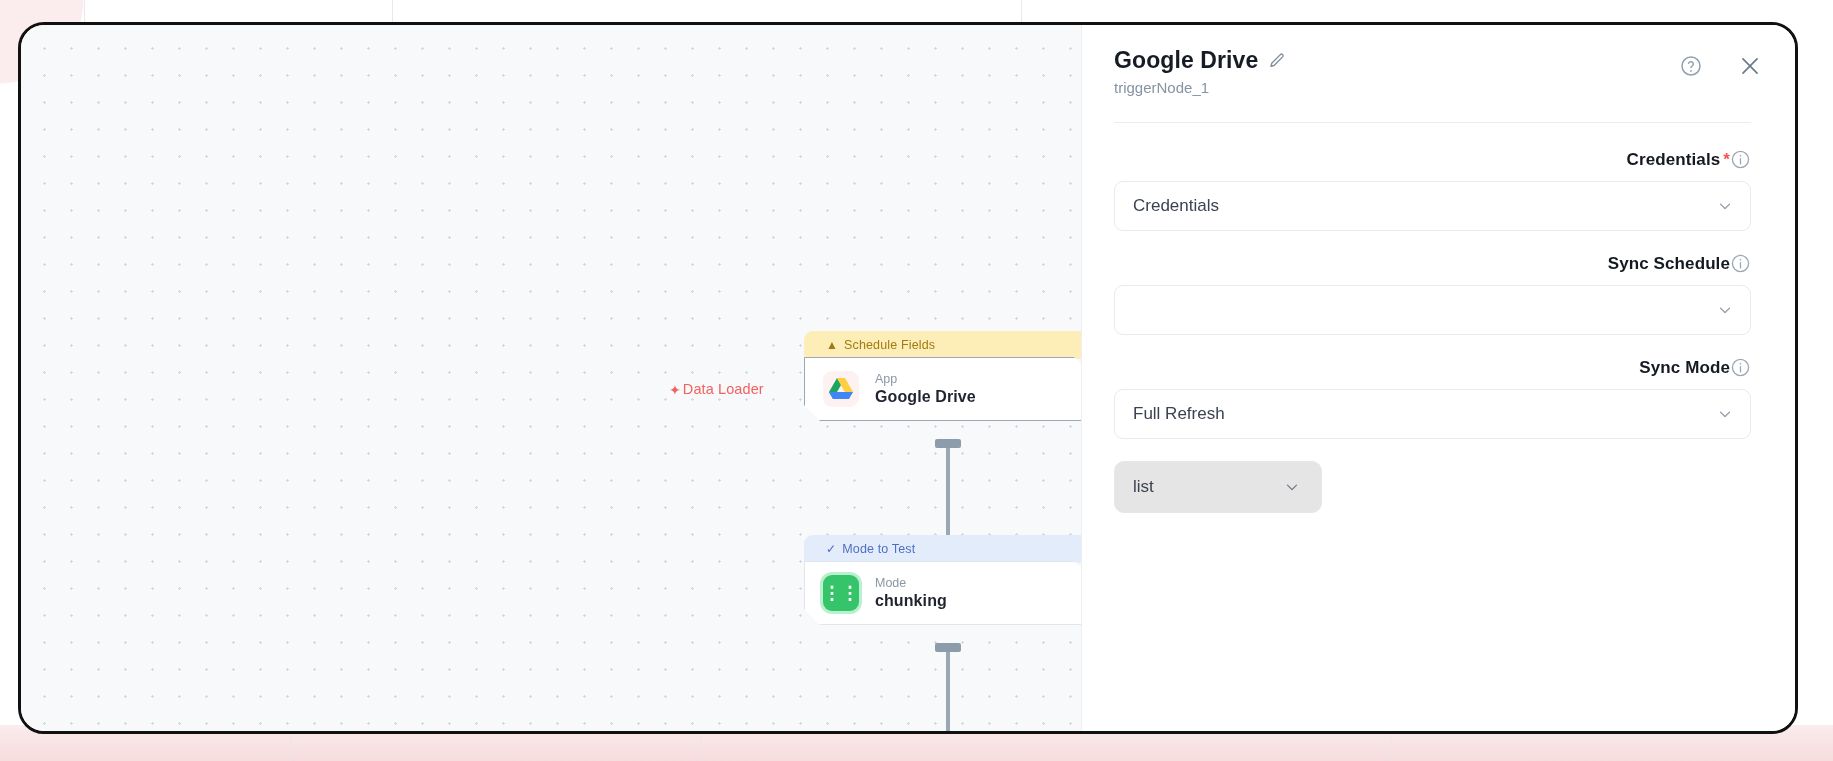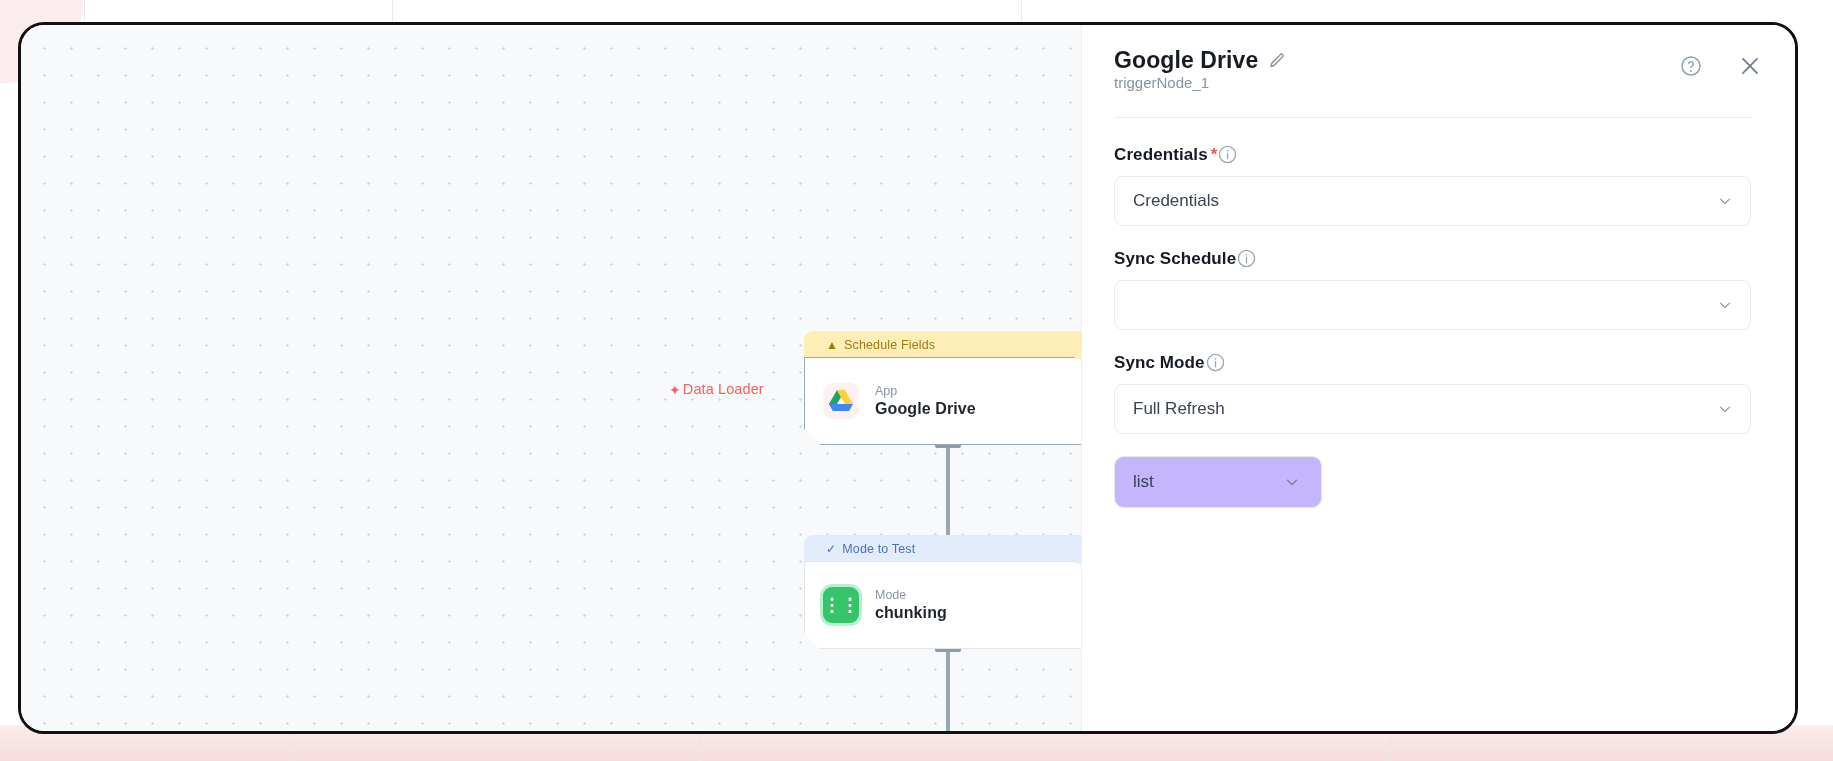--- a/index.html
+++ b/index.html
@@ -105,21 +105,21 @@
   }
   .node-banner.warn { background: #fdeeb8; color: #a07b12; }
   .node-banner.ready { background: #e3ecfb; color: #4f6fc4; }
   .node-banner .bicon { margin-right: 6px; font-size: 12px; line-height: 1; }
 
   .node-card {
     position: relative;
     background: #ffffff;
     border: 1.5px solid #9aa8b5;
     border-radius: 0 0 10px 10px;
-    height: 88px;
+    height: 64px;
     display: flex;
     align-items: center;
     padding: 0 18px;
     margin-top: -2px;
     clip-path: polygon(0 0, calc(100% - 16px) 0, 100% 16px, 100% 100%, 16px 100%, 0 calc(100% - 16px));
   }
   .node-card.plain { border-color: #e2e6ec; }
 
   .app-icon {
     width: 36px; height: 36px;
@@ -157,57 +157,57 @@
     background: #ffffff;
     border-left: 1px solid #edeff2;
     padding: 22px 44px 0 32px;
   }
   #panel-head { position: relative; }
   .panel-title-row { display: flex; align-items: center; gap: 10px; }
   .panel-title {
     font-size: 23px; font-weight: bold; color: #161b24; letter-spacing: .1px;
   }
   .pencil-icon { color: #7f8c9b; display: flex; }
-  .panel-sub { font-size: 15px; color: #8793a3; }
+  .panel-sub { margin-top: 5px; font-size: 15px; color: #8793a3; }
 
   .head-actions {
     position: absolute; top: 6px; right: -12px;
     display: flex; align-items: center; gap: 34px;
   }
   .icon-btn { color: #8fa0b0; display: flex; align-items: center; justify-content: center; }
 
   .panel-rule {
     margin: 26px 0 0 0;
     height: 1px;
     background: #f3e9e7;
   }
 
   #panel-body { padding-top: 26px; }
 
   .field { margin-bottom: 22px; }
   .field-label-row {
-    display: flex; align-items: center; justify-content: flex-start;
+    display: flex; align-items: center; justify-content: flex-end;
     margin-bottom: 11px;
   }
   .field-label { font-size: 17px; font-weight: bold; color: #151a22; letter-spacing: .1px; }
   .req { color: #f2554a; margin-left: 3px; font-weight: bold; }
   .info-icon { color: #9aa7b5; display: flex; }
 
   .select {
     position: relative;
     height: 50px;
     border: 1px solid #e7eaee;
     border-radius: 9px;
     background: #ffffff;
     display: flex; align-items: center;
     padding: 0 18px;
     font-size: 17px;
     color: #3b4250;
   }
-  .select.filled { background: #c4b5fd; border-color: #e4e7ec; width: 208px; height: 52px; border-radius: 10px; }
+  .select.filled { background: #e5e5e5; border-color: #e4e7ec; width: 208px; height: 52px; border-radius: 10px; }
   .select .chev { position: absolute; right: 16px; color: #8b97a6; display: flex; }
   .select.filled .chev { right: 20px; }
 </style>
 </head>
 <body>
 
 <div id="backdrop">
   <div class="bg-pink-corner"></div>
   <div class="bg-col-divider" style="left:84px"></div>
   <div class="bg-col-divider" style="left:392px"></div>

